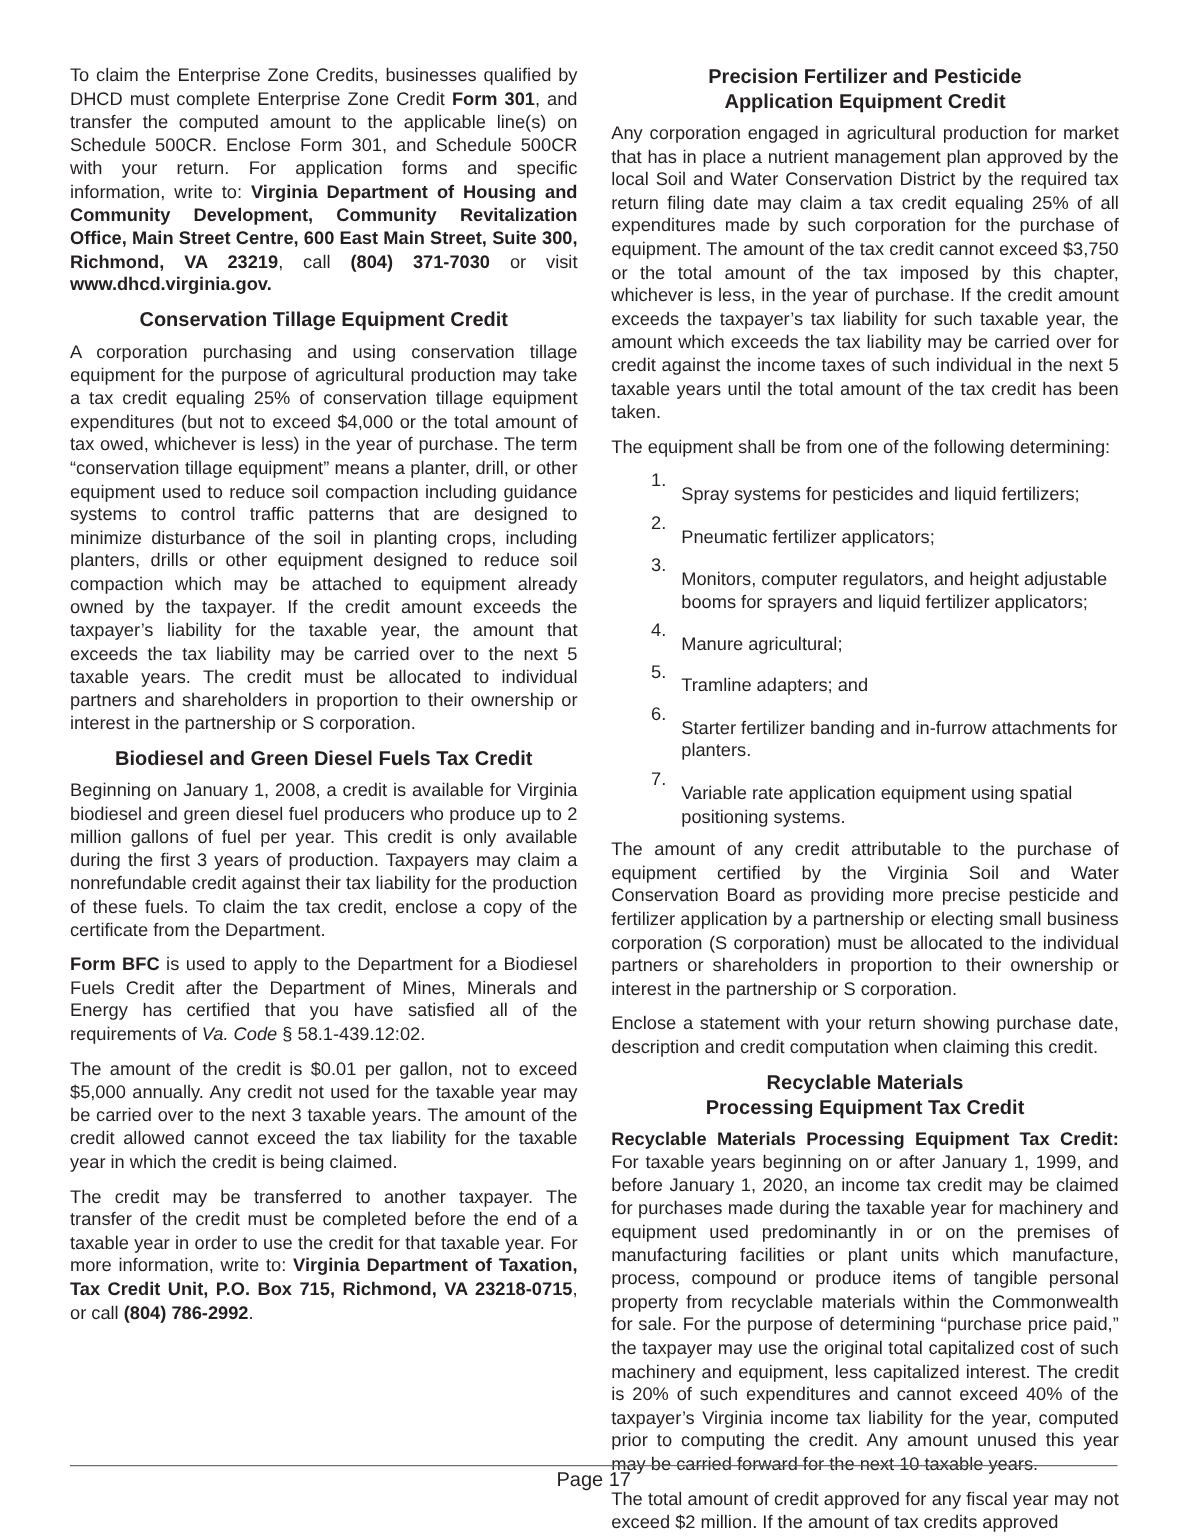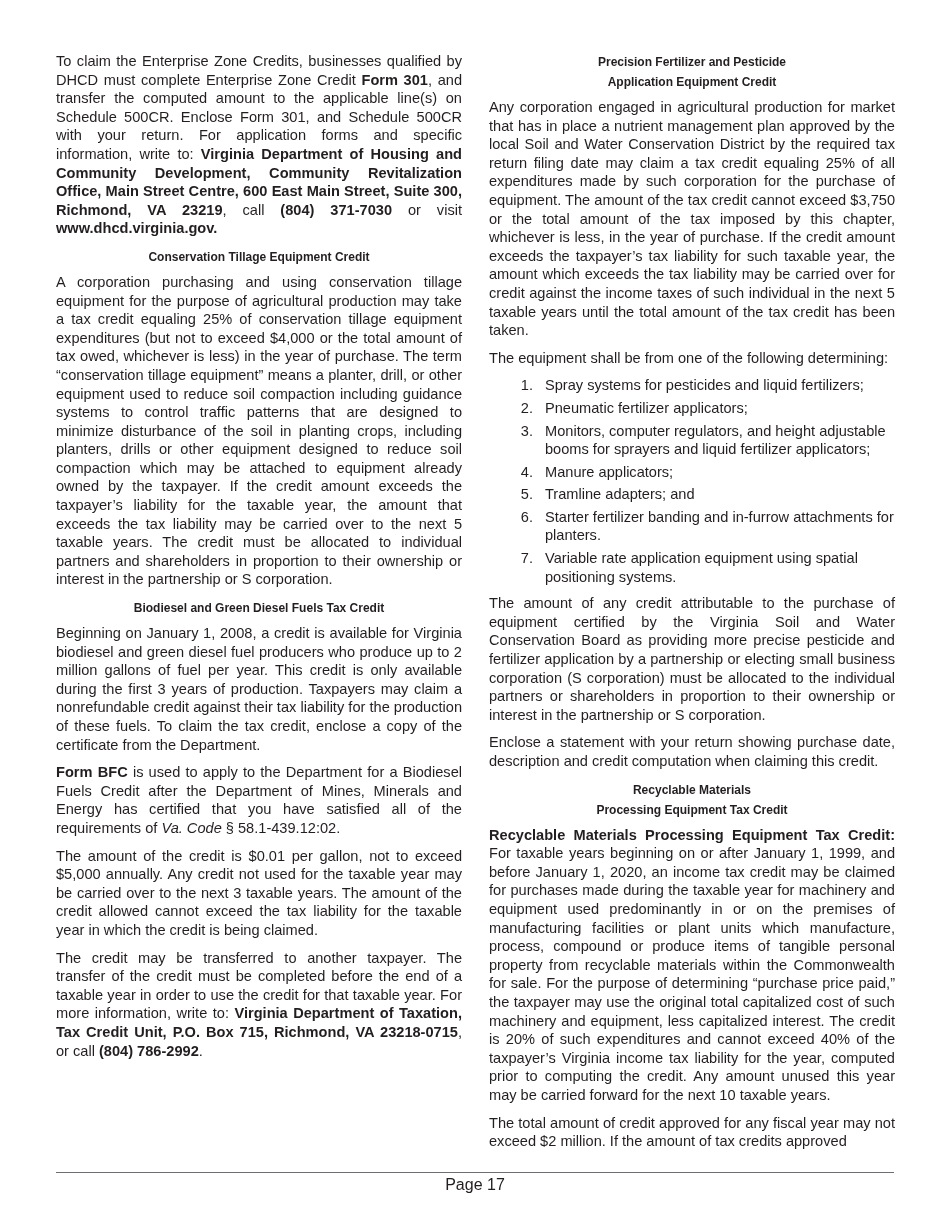--- a/index.html
+++ b/index.html
@@ -10,34 +10,34 @@
   }
   .col {
     position: absolute; top: 52px; width: 406px;
     font-size: 14.6px; line-height: 18.6px;
     text-align: justify;
   }
   .col-left { left: 56px; }
   .col-right { left: 489px; }
   p { margin: 0 0 9px 0; }
   h2 {
-    font-size: 12px; line-height: 20px; font-weight: bold;
+    font-size: 16px; line-height: 20px; font-weight: bold;
     text-align: center; margin: 9px 0 6px 0;
   }
   b { font-weight: bold; }
   i { font-style: italic; }
   ol.equip {
     list-style: none; margin: 0 0 8px 0; padding: 0;
     text-align: left;
   }
   ol.equip li {
     display: flex; margin-bottom: 4px;
   }
   ol.equip .num { width: 56px; text-align: right; padding-right: 12px; box-sizing: border-box; flex: 0 0 56px; }
-  ol.equip .txt { flex: 1; }
+  ol.equip .txt { flex: 1; margin-top: 11px; }
   .rule {
     position: absolute; left: 56px; top: 1172px; width: 838px; height: 1px;
     background: #6d6e71;
   }
   .page-num {
     position: absolute; top: 1176px; left: 0; width: 950px;
     text-align: center; font-size: 16px;
   }
 </style>
 </head>
@@ -71,21 +71,21 @@
     <li>
         <span class="num">2.</span>
         <span class="txt">Pneumatic fertilizer applicators;</span>
       </li>
     <li>
         <span class="num">3.</span>
         <span class="txt">Monitors, computer regulators, and height adjustable booms for sprayers and liquid fertilizer applicators;</span>
       </li>
     <li>
         <span class="num">4.</span>
-        <span class="txt">Manure applicators;</span>
+        <span class="txt">Manure agricultural;</span>
       </li>
     <li>
         <span class="num">5.</span>
         <span class="txt">Tramline adapters; and</span>
       </li>
     <li>
         <span class="num">6.</span>
         <span class="txt">Starter fertilizer banding and in-furrow attachments for planters.</span>
       </li>
     <li>

